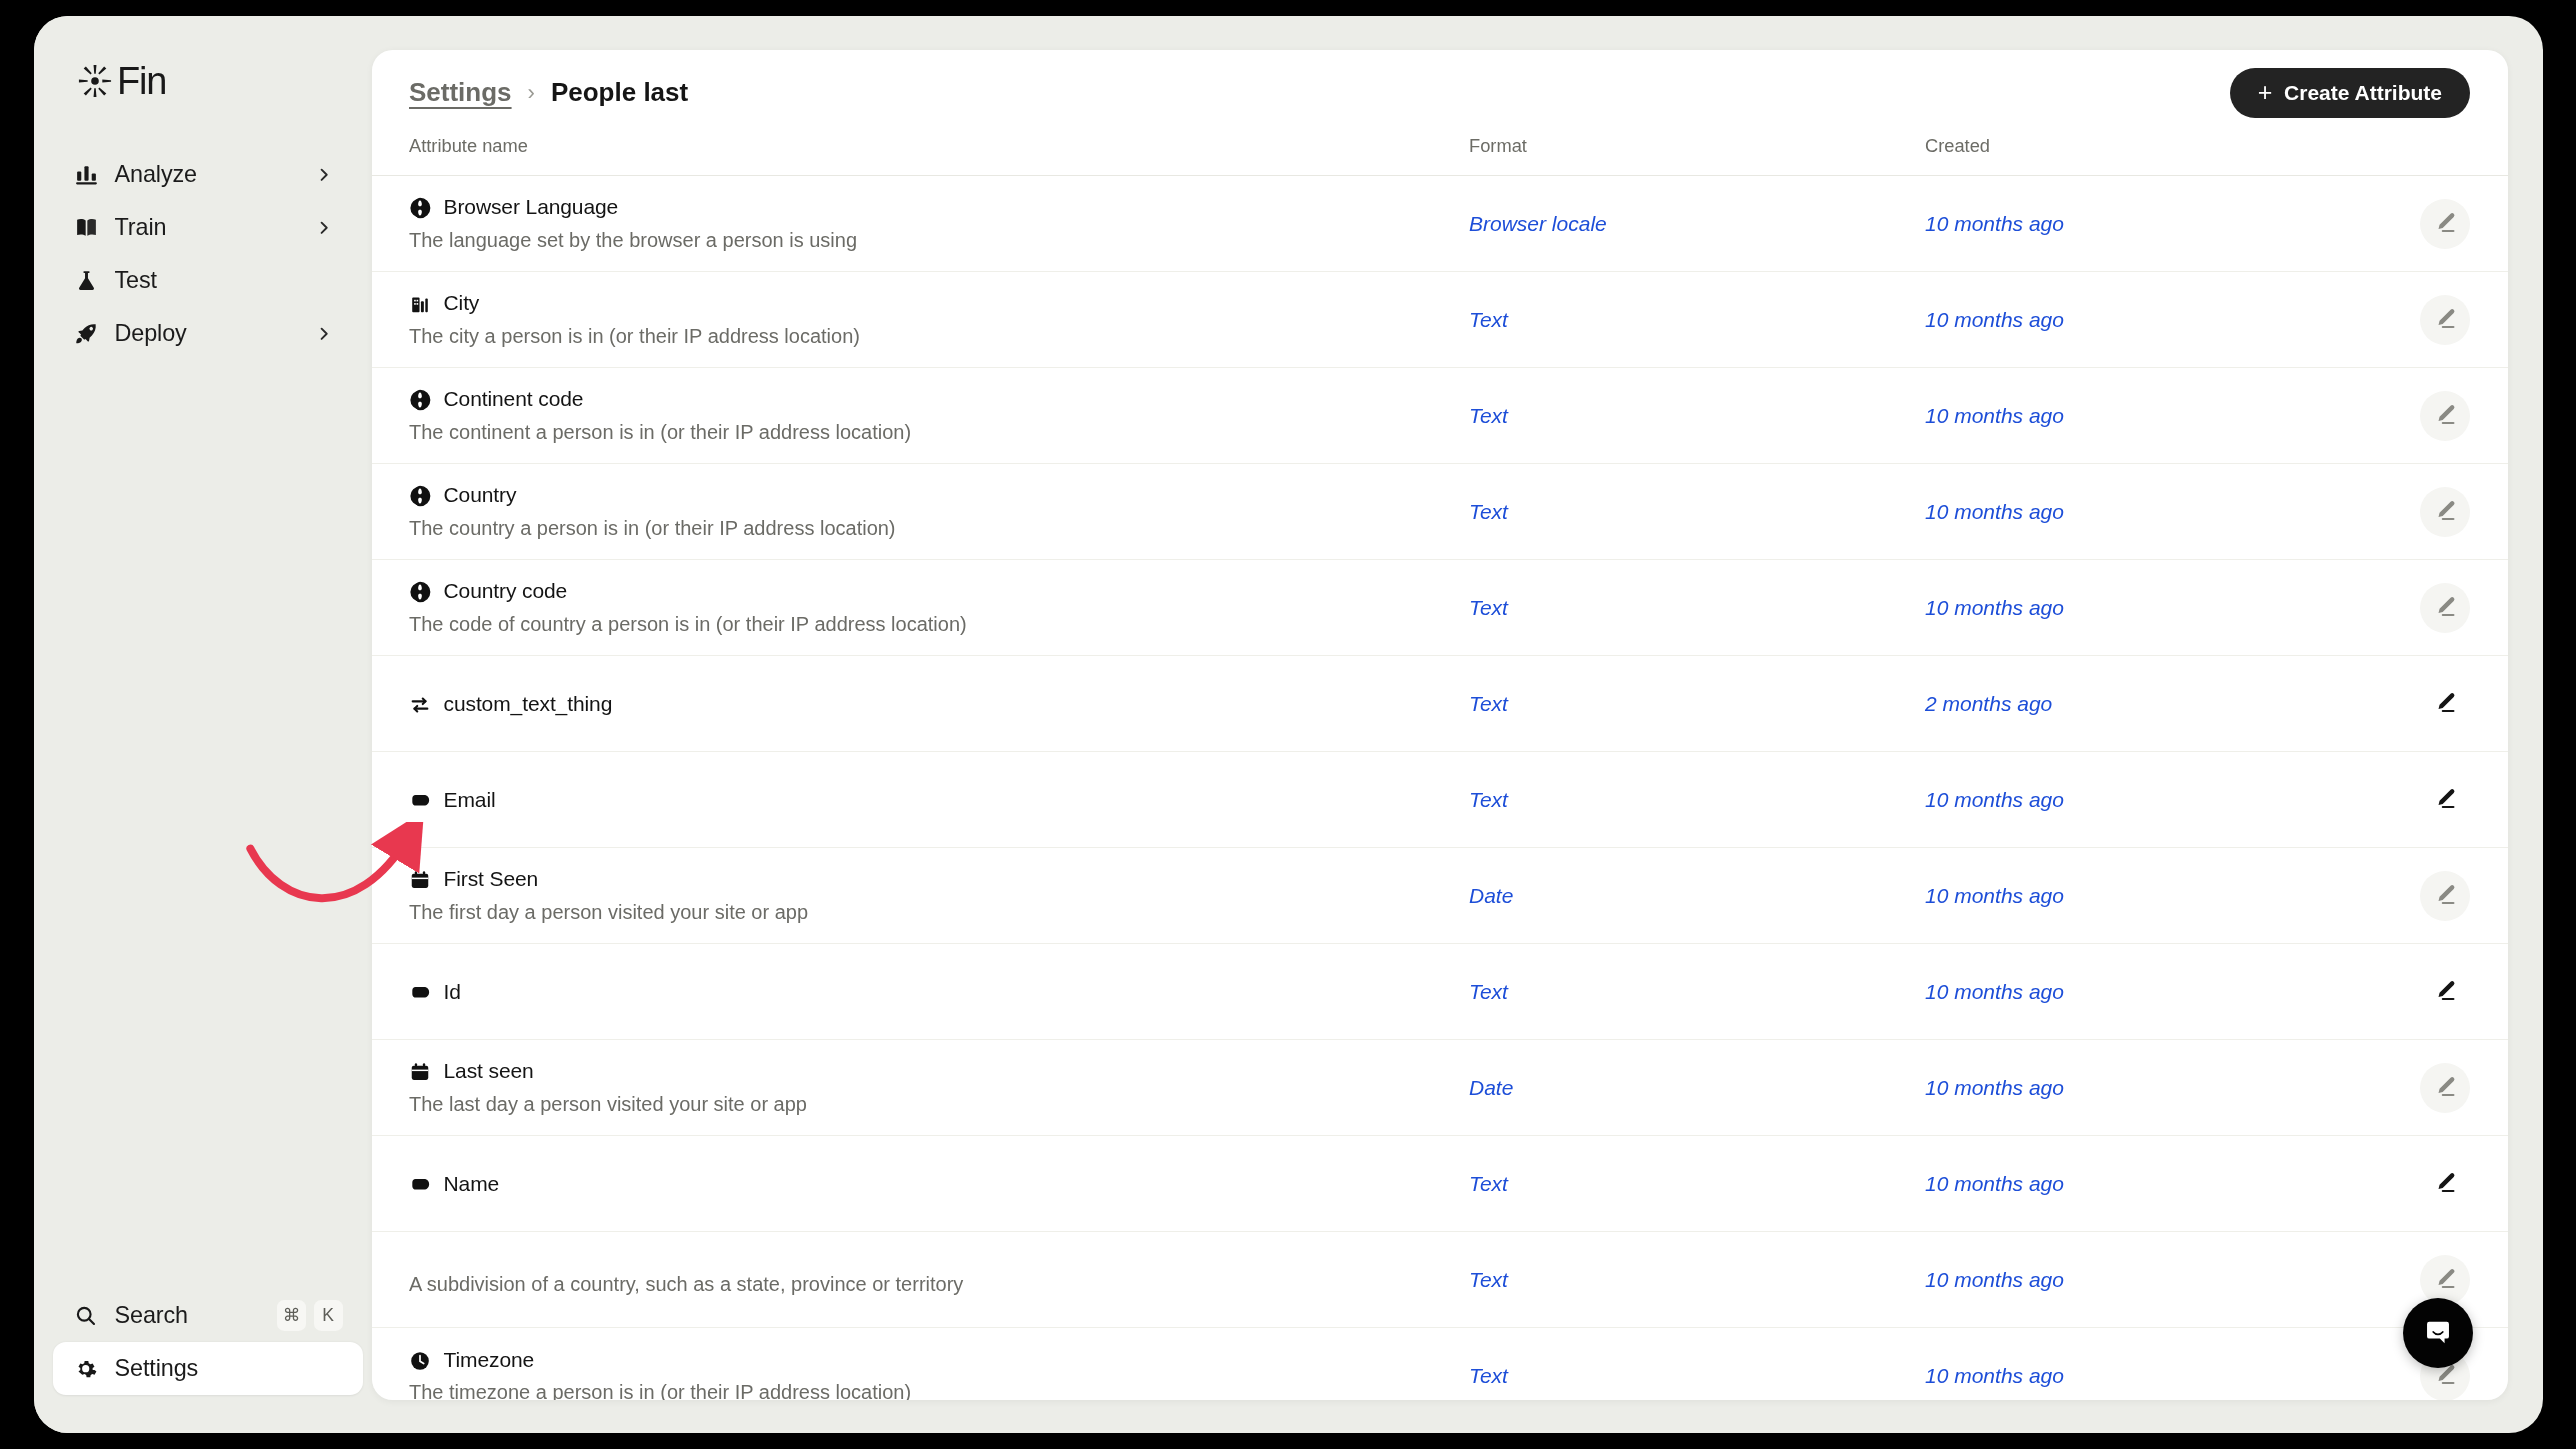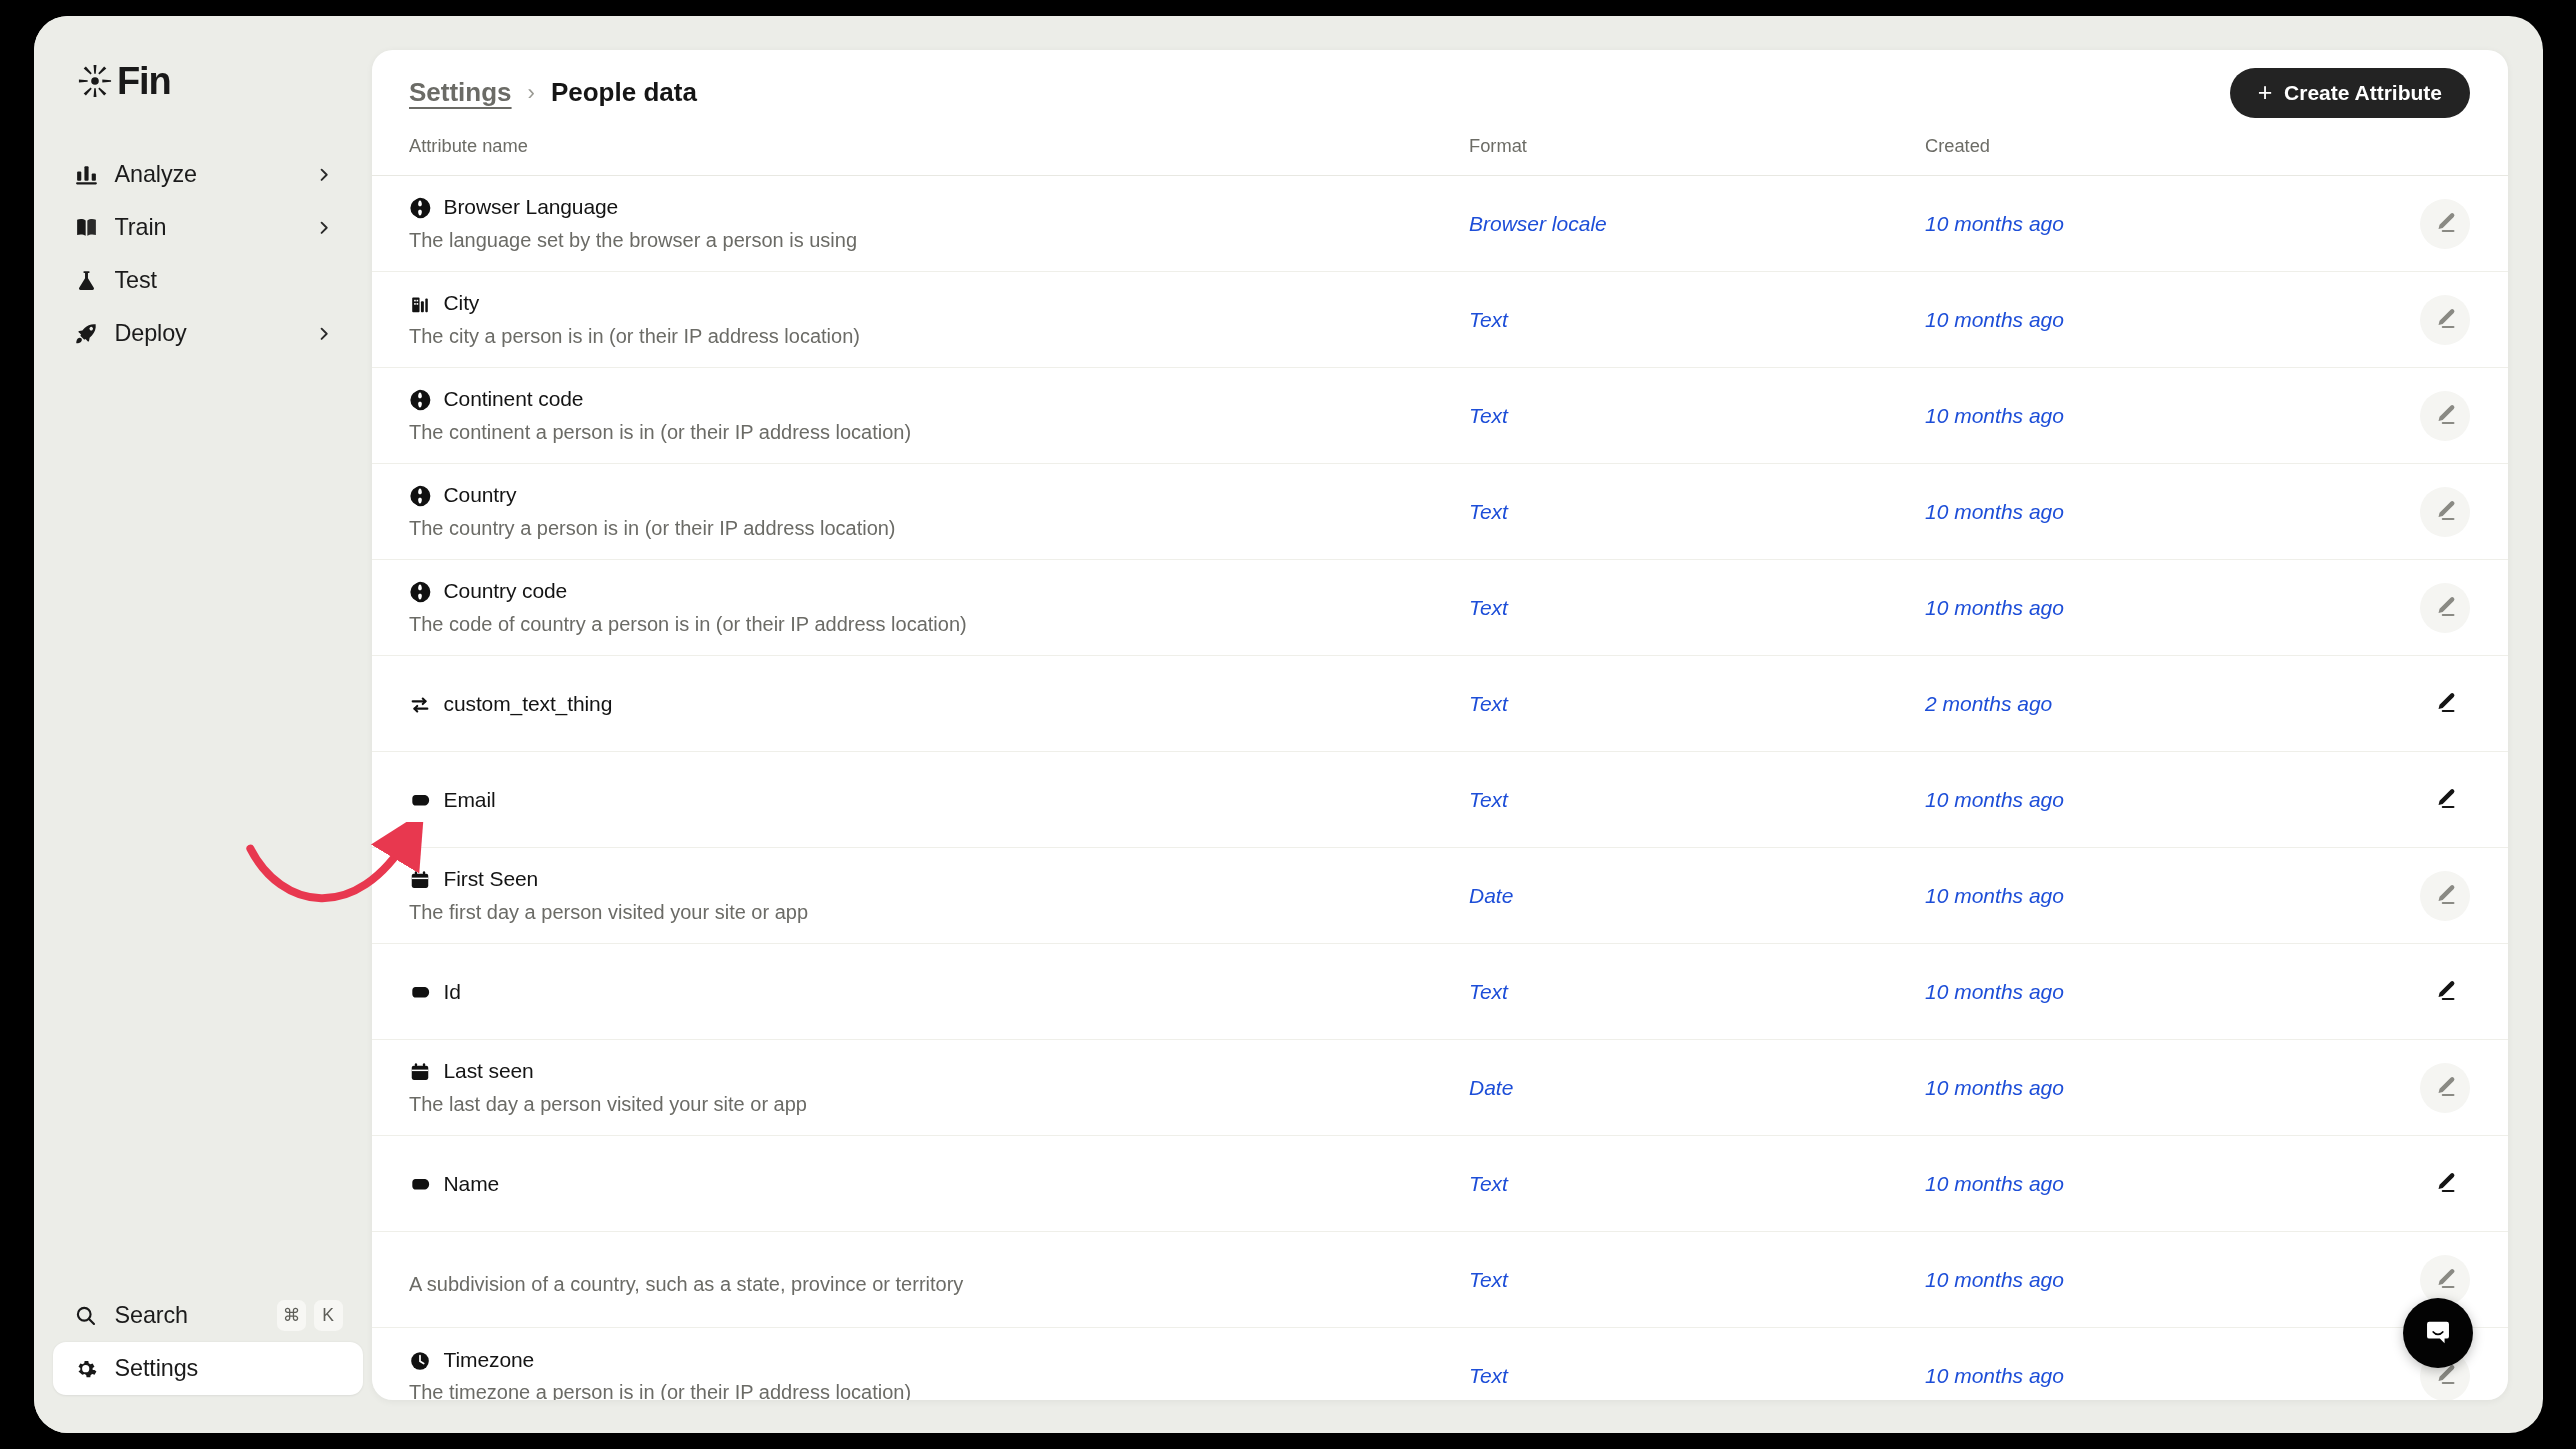--- a/index.html
+++ b/index.html
@@ -27,21 +27,21 @@
     display: flex;
     flex-direction: column;
   }
   .logo-wrap {
     display: flex; align-items: center;
     margin: 42px 0 0 42px;
     height: 45px;
   }
   .logo-mark { width: 38px; height: 38px; flex: 0 0 38px; }
   .logo-text {
-    font-size: 38px; font-weight: 700; letter-spacing: -1.1px;
+    font-size: 38px; font-weight: 400; letter-spacing: -1.1px;
     color: #191919; margin-left: 2.9px; line-height: 1;
   }
   .nav-top { margin-top: 45px; padding: 0 19px; }
   .nav-item {
     display: flex; align-items: center;
     height: 53px; padding: 0 20.5px;
     border-radius: 13px;
     cursor: pointer;
     position: relative;
   }
@@ -277,21 +277,21 @@
 
 
     </div>
   </div>
 
   <div id="card">
 
     <div id="card-header">
       <span class="crumb-link">Settings</span>
       <span class="crumb-sep">›</span>
-      <span class="crumb-current">People data</span>
+      <span class="crumb-current">People last</span>
 
       <button class="btn-create">
         <span class="plus-ico">+</span>
         <span>Create Attribute</span>
       </button>
     </div>
 
     <div class="tbl">
       <div class="tbl-head">
         <div class="th col-name">Attribute name</div>

